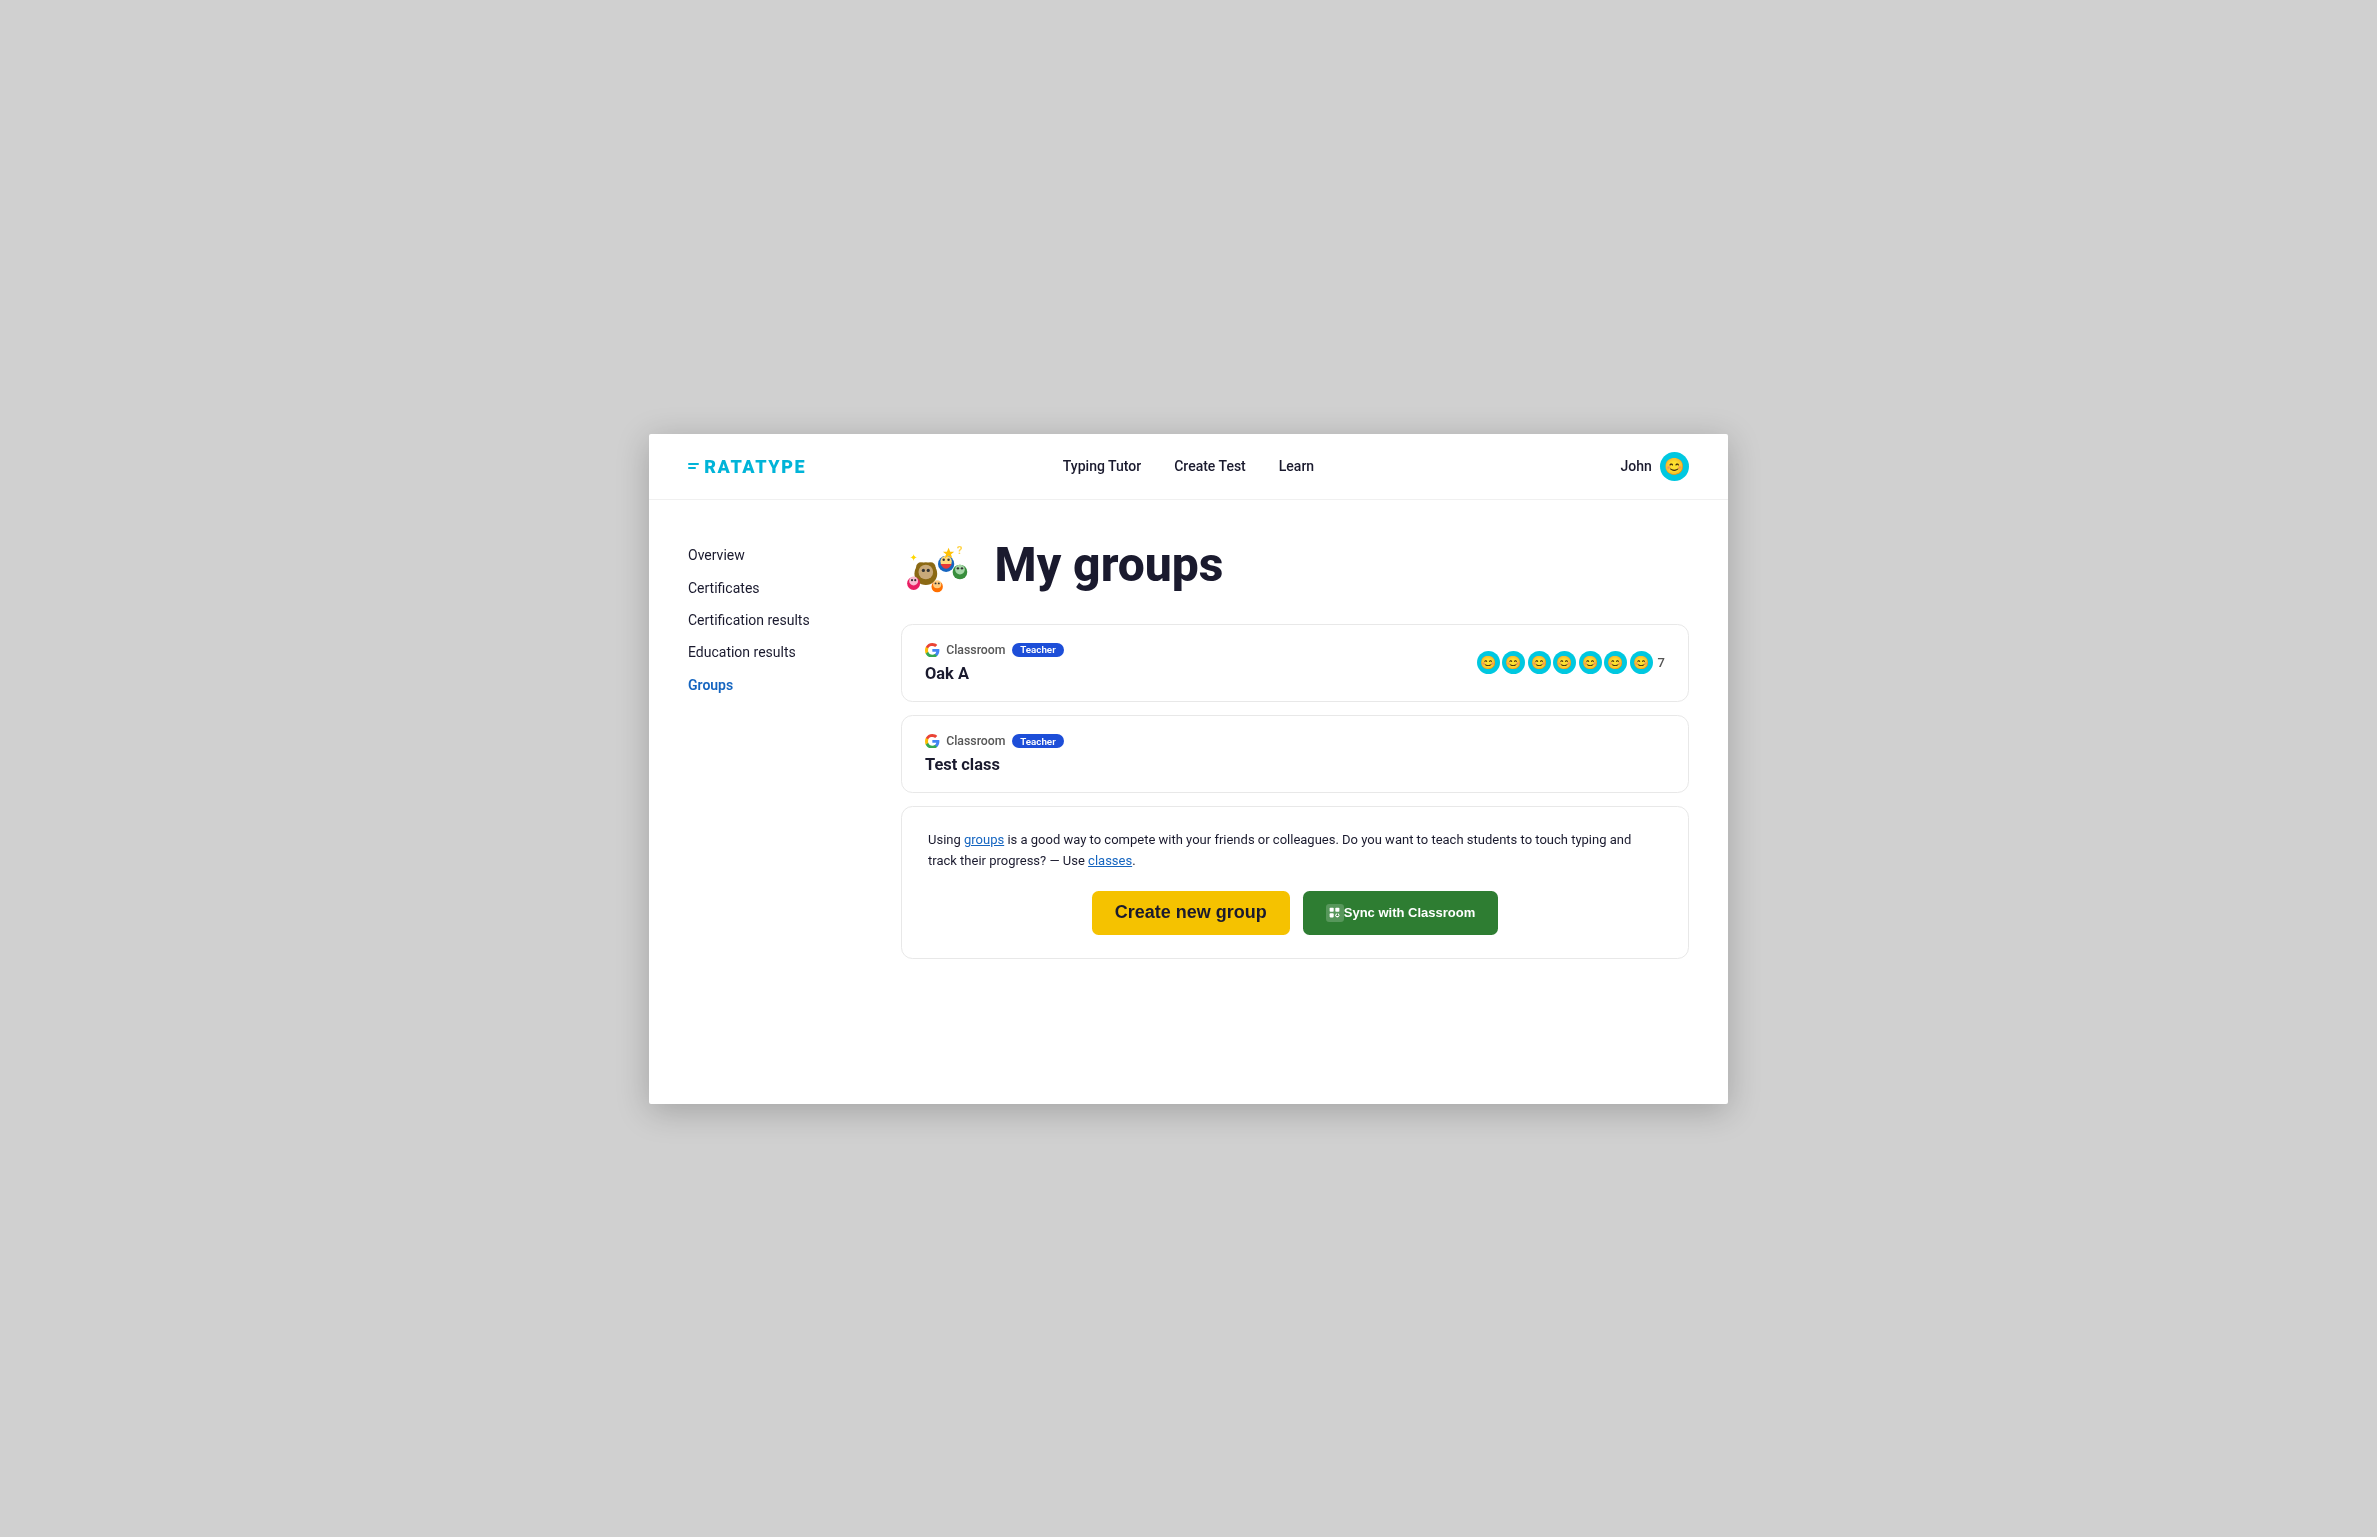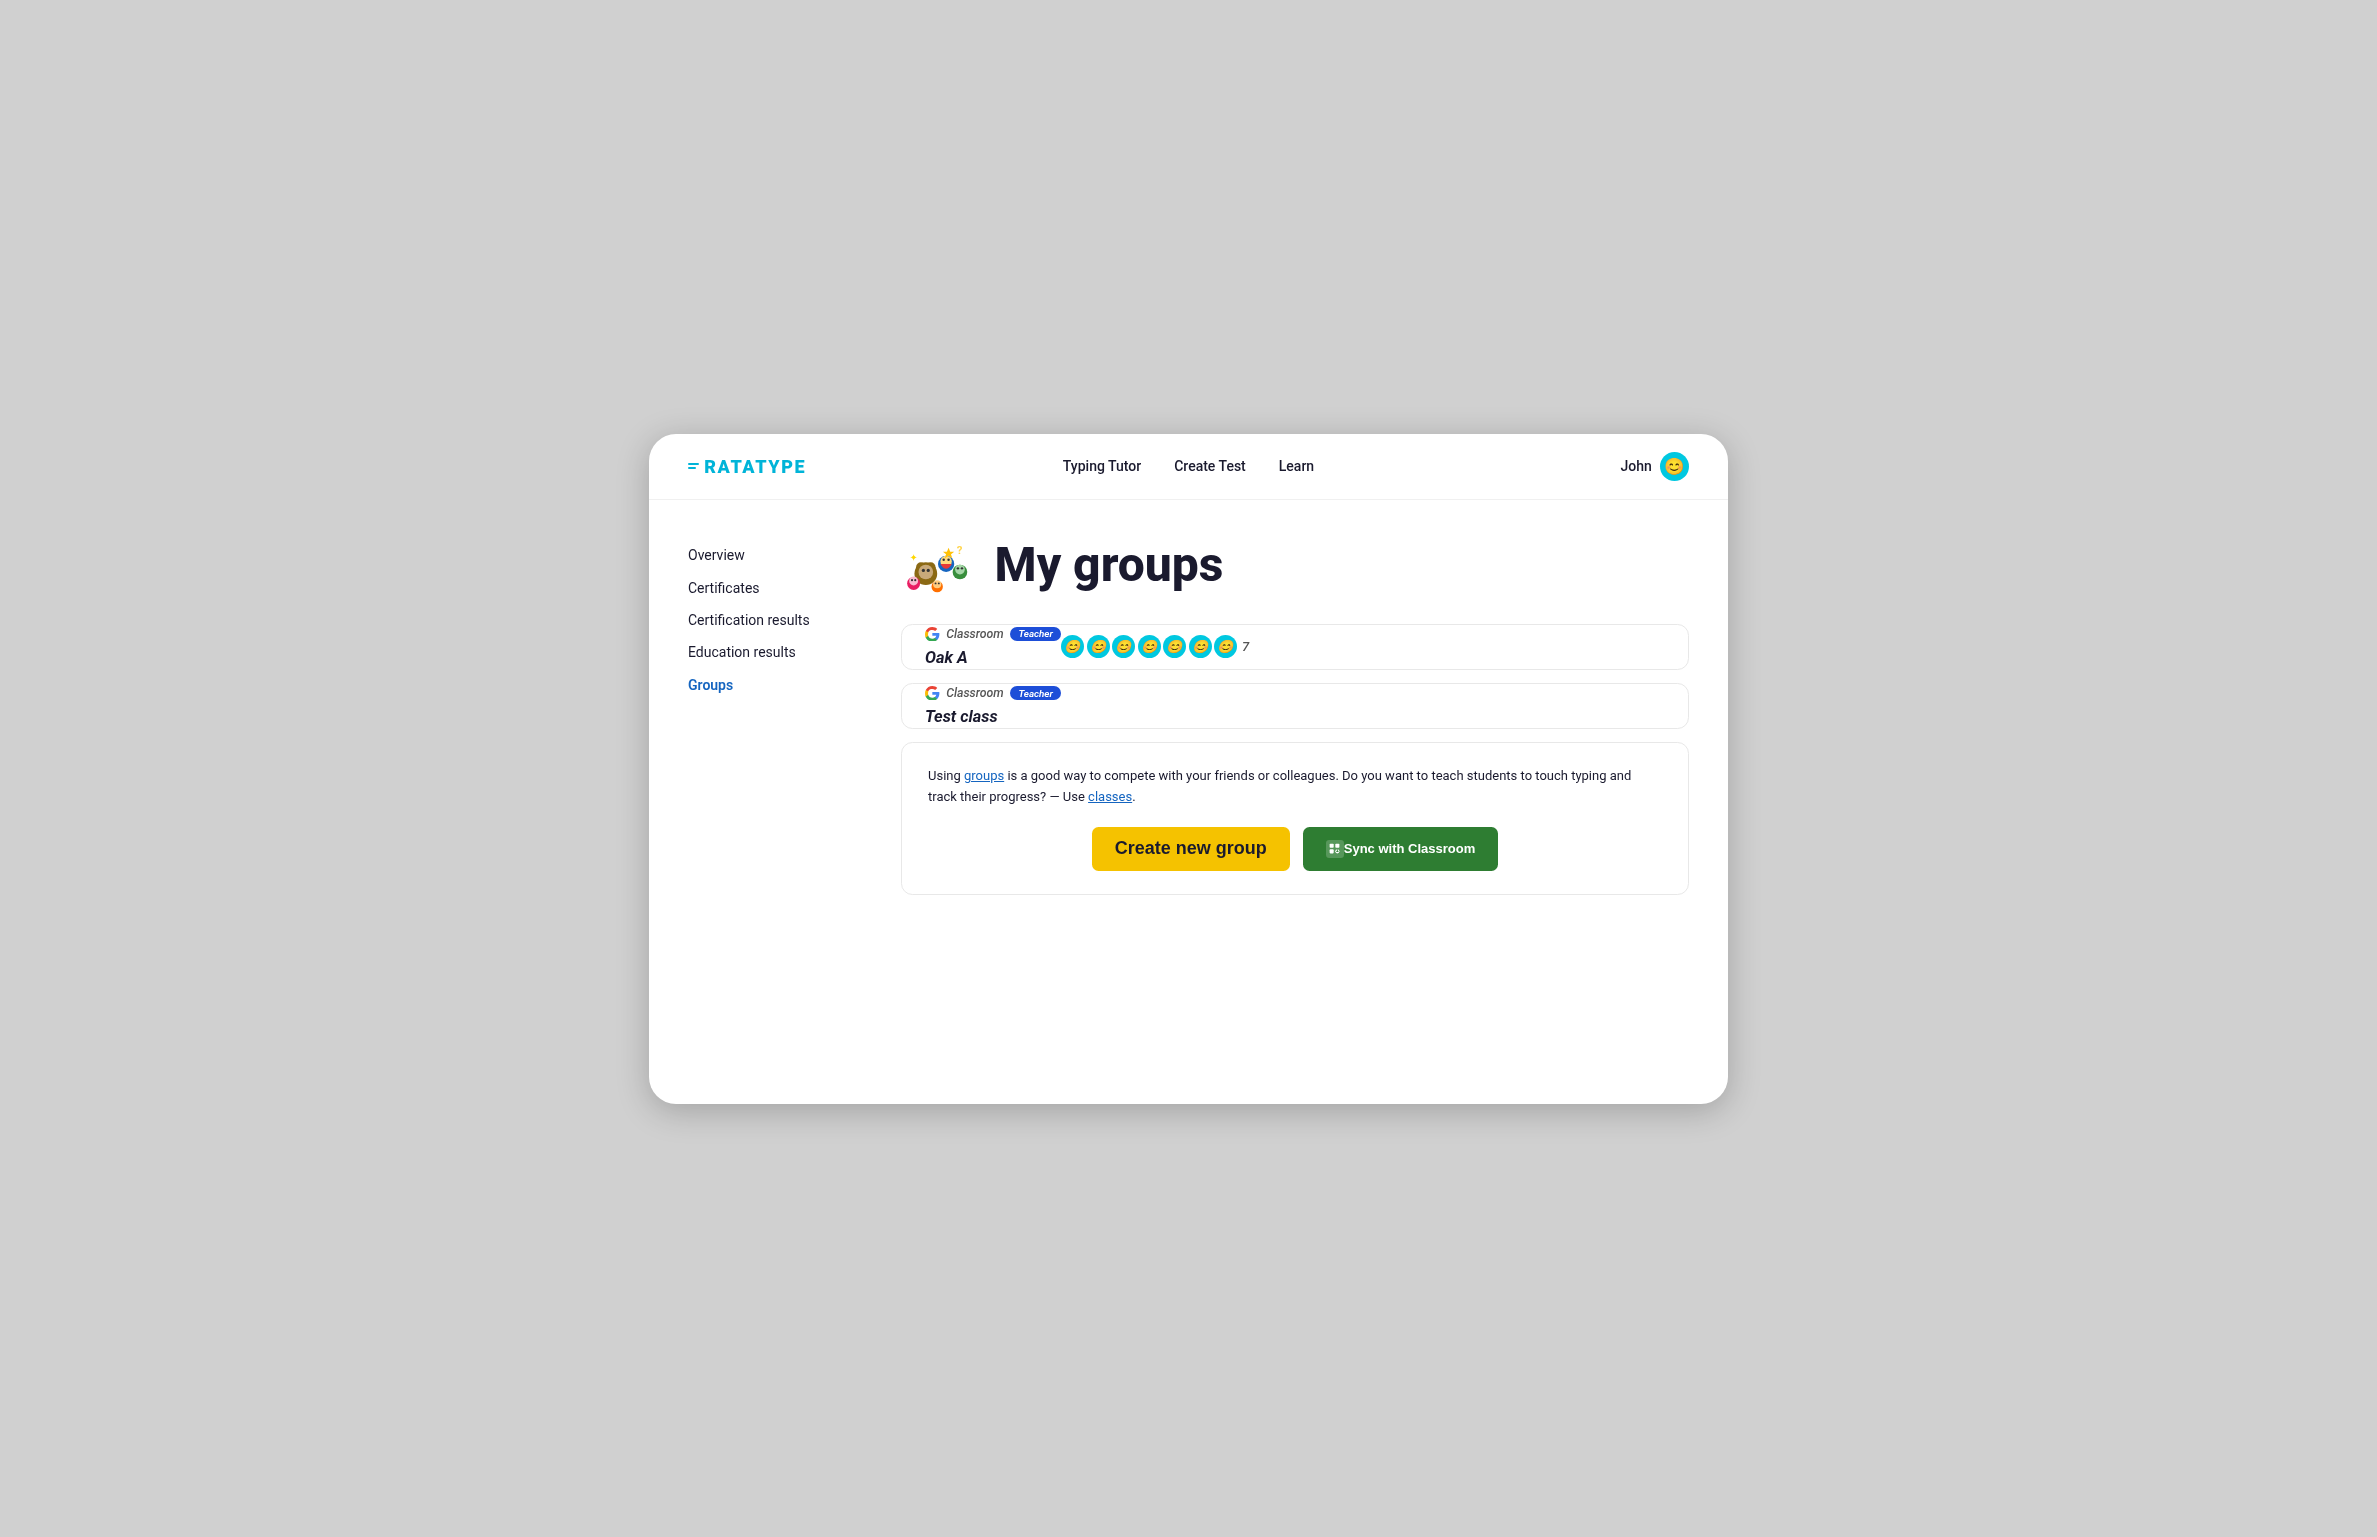--- a/index.html
+++ b/index.html
@@ -7,21 +7,21 @@
       background: #d0d0d0;
       display: flex;
       justify-content: center;
       align-items: center;
       min-height: 100vh;
       font-family: -apple-system, BlinkMacSystemFont, 'Segoe UI', Roboto, sans-serif;
     }
 
     .browser-window {
       background: #fff;
-      border-radius: 27px;
+      border-radius: 2px;
       width: 1079px;
       min-height: 670px;
       box-shadow: 0 6.5px 33px rgba(0,0,0,0.22);
       overflow: hidden;
       position: relative;
     }
 
     
     .top-nav {
       display: flex;
@@ -147,26 +147,25 @@
       font-size: 48px;
       font-weight: 800;
       color: #1a1a2e;
       line-height: 1.1;
     }
 
     
     .group-card {
       border: 1.2px solid #e8e8e8;
       border-radius: 11.4px;
-      padding: 2px 23px;
+      padding: 18px 23px;
       margin-bottom: 13px;
       display: flex;
       align-items: center;
-      justify-content: flex-start;
-      font-style: italic;
+      justify-content: space-between;
     }
 
     .group-card-left {}
 
     .card-source {
       display: flex;
       align-items: center;
       gap: 6.5px;
       margin-bottom: 6.5px;
     }

